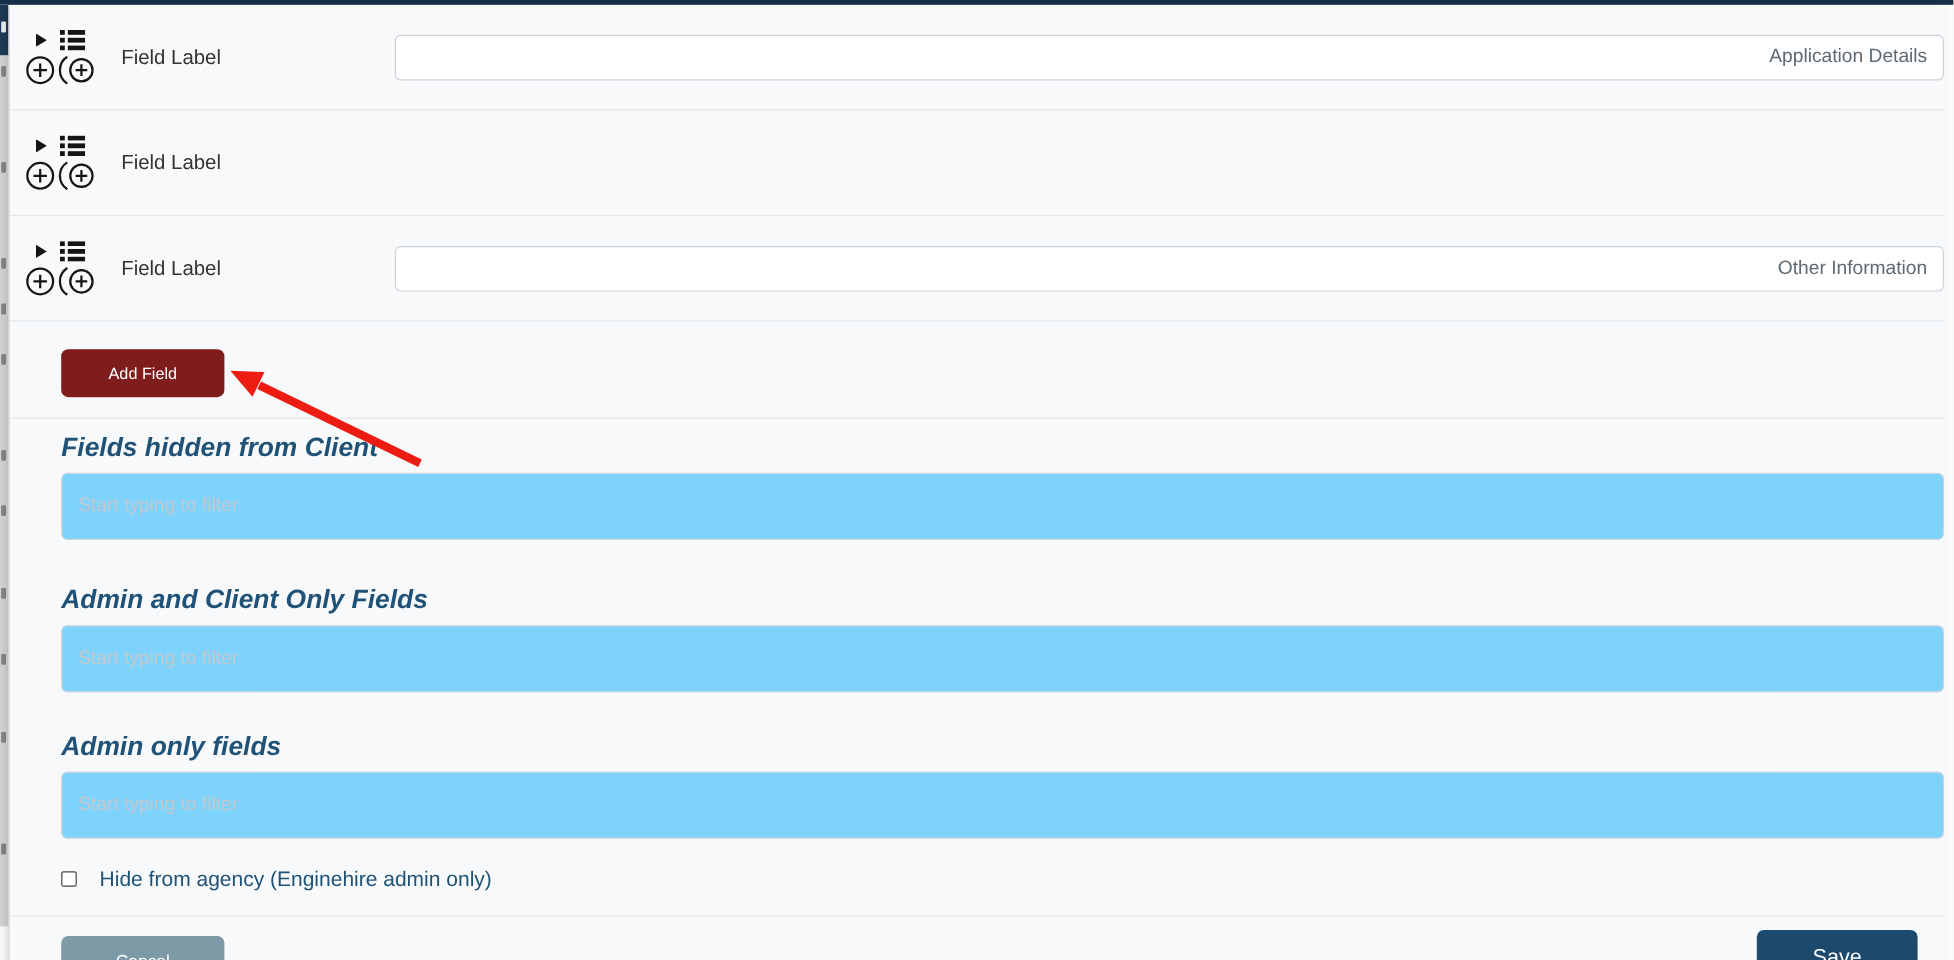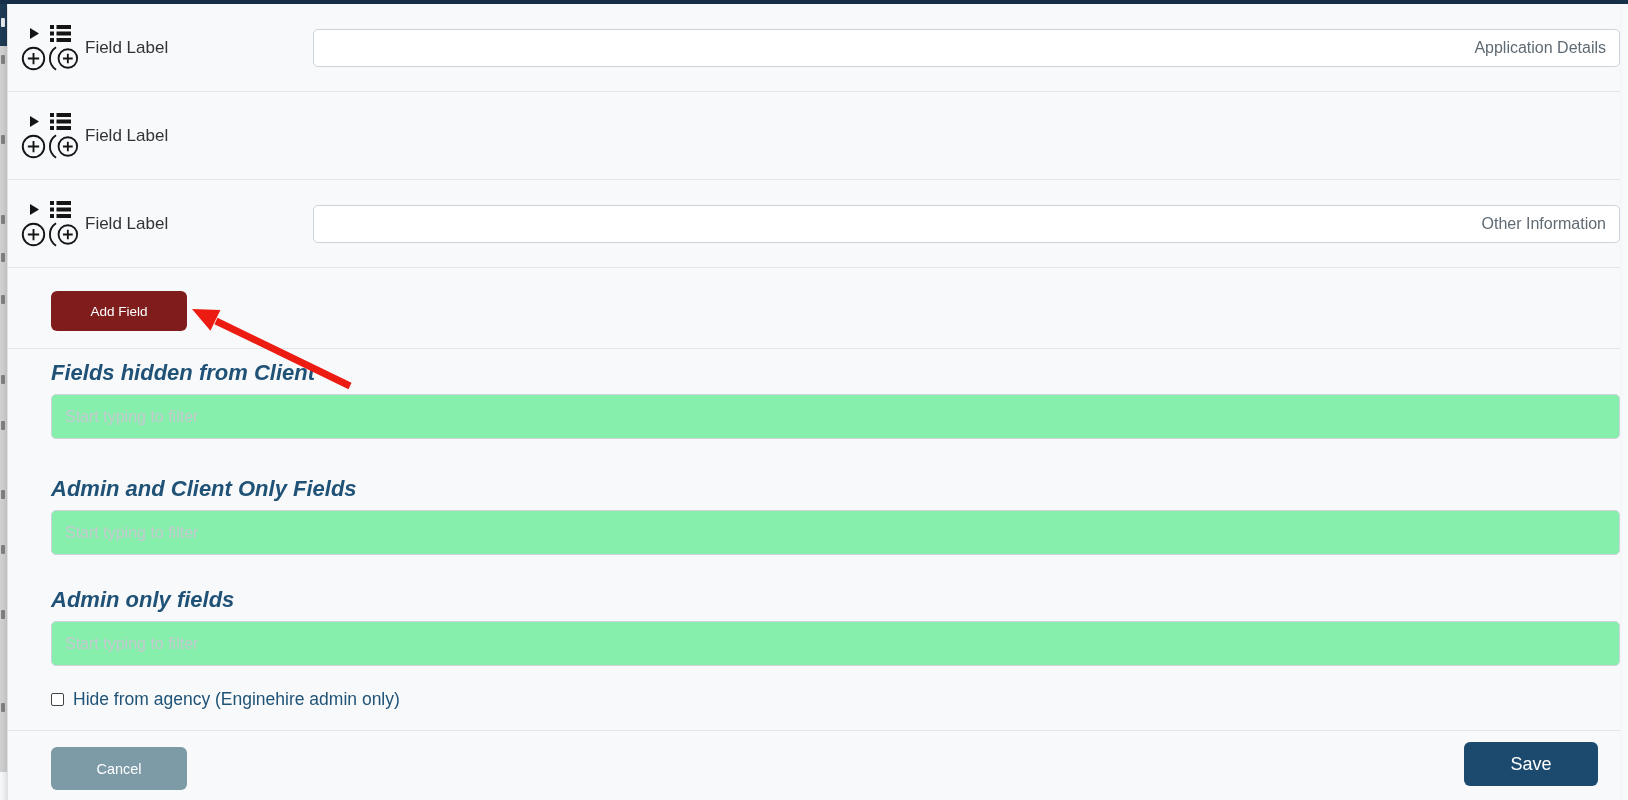--- a/index.html
+++ b/index.html
@@ -15,43 +15,43 @@
   .left-strip .navy-block i{position:absolute;top:14px;left:1px;width:4px;height:9px;background:#e8edf2;border-radius:1px;display:block;}
   .frag{position:absolute;left:1px;width:4px;height:9px;background:#4e4e4e;opacity:.6;border-radius:1px;}
 
   .content{position:absolute;left:8px;top:4px;width:1612px;box-shadow:-3px 0 6px rgba(0,0,0,.12);}
 
   .field-row{display:flex;align-items:center;height:87px;border-bottom:1px solid #e3e6e9;}
   .icons-cluster{margin-left:13px;width:56px;display:flex;flex-direction:column;gap:3px;flex:none;}
   .icons-top{display:flex;align-items:center;gap:11px;padding-left:9px;height:18px;}
   .icons-bottom{display:flex;align-items:center;gap:2px;height:26px;}
   .icon-btn{display:inline-flex;align-items:center;justify-content:center;cursor:pointer;background:none;border:none;padding:0;}
-  .field-label{margin-left:8px;width:228px;font-size:17px;color:#333;flex:none;}
+  .field-label{margin-left:24px;width:228px;font-size:17px;color:#333;flex:none;}
   .text-input{
     flex:1;height:38px;box-sizing:border-box;border:1px solid #ccd3da;border-radius:5px;
     padding:0 13px;font-size:16px;color:#5f6a73;background:#fff;outline:none;
     font-family:"Liberation Sans",sans-serif;
     text-align:right;
   }
   input::placeholder{color:#c3c8cf;}
 
   .add-field-btn{
     display:block;margin:23px 0 0 43px;width:136px;height:40px;background:#7f1d1d;color:#fff;
     font-size:13.5px;border:none;border-radius:6px;cursor:pointer;font-family:"Liberation Sans",sans-serif;
   }
   .divider{border:none;border-top:1px solid #e3e6e9;margin:17px 0 0 0;}
   .section-heading{margin:13px 0 0 43px;font-size:22px;font-weight:700;color:#1f5276;line-height:21px;font-style:italic;}
   .filter-input{
-    display:block;margin:11px 0 0 43px;width:1569px;height:45px;box-sizing:border-box;
+    display:block;margin:11px 0 0 43px;width:1569px;height:56px;box-sizing:border-box;
     border:1px solid #ccd3da;border-radius:5px;padding:0 13px;font-size:16px;color:#5f6a73;
-    background:#86efac;outline:none;font-family:"Liberation Sans",sans-serif;
+    background:#7dd3fc;outline:none;font-family:"Liberation Sans",sans-serif;
   }
   .mt-big{margin-top:39px;}
   .mt-mid{margin-top:34px;}
-  .checkbox-row{display:flex;align-items:center;gap:9px;margin:23px 0 0 43px;height:20px;}
+  .checkbox-row{display:flex;align-items:center;gap:19px;margin:23px 0 0 43px;height:20px;}
   .checkbox{
     appearance:none;-webkit-appearance:none;width:13px;height:13px;border:1.5px solid #444;
     border-radius:2px;background:#fff;margin:0;cursor:pointer;
   }
   .checkbox-label{font-size:17.5px;color:#1f5276;cursor:pointer;}
   .footer-divider{border:none;border-top:1px solid #e3e6e9;margin:21px 0 0 0;}
   .footer{position:relative;height:95px;}
   .cancel-btn{
     display:block;margin:16px 0 0 43px;width:136px;height:43px;background:#7d9aa7;color:#fff;
     font-size:14.5px;border:none;border-radius:6px;cursor:pointer;font-family:"Liberation Sans",sans-serif;

